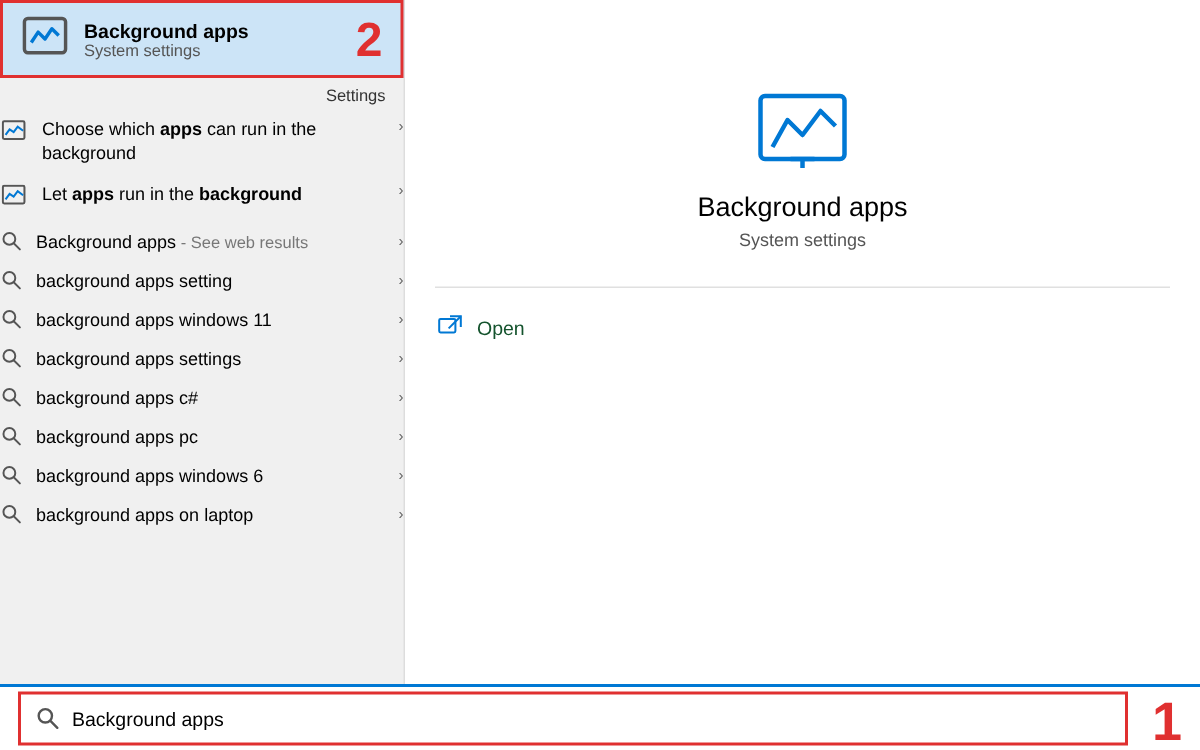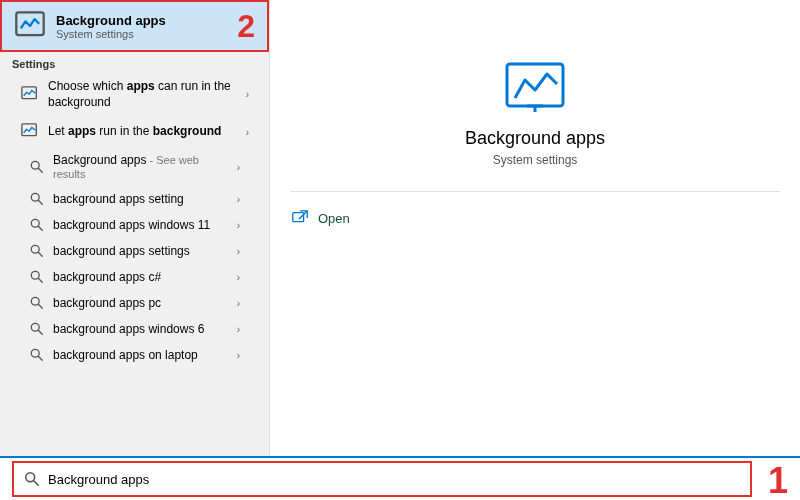--- a/index.html
+++ b/index.html
@@ -69,30 +69,30 @@
       margin-left: auto;
       font-size: 32px;
       font-weight: 700;
       color: #e03030;
       line-height: 1;
     }
 
     
     .section-header {
       font-size: 11px;
-      font-weight: 700;
+      font-weight: 400;
       color: #333;
       padding: 6px 12px 3px 12px;
+      text-align: right;
     }
 
     
     .settings-item {
       display: flex;
-      align-items: center;
-      padding: 6px 20px;
+      padding: 6px 0;
       gap: 8px;
       cursor: pointer;
     }
 
     .settings-item-icon {
       width: 20px;
       height: 20px;
       flex-shrink: 0;
       display: flex;
       align-items: center;
@@ -113,21 +113,21 @@
     .chevron {
       font-size: 10px;
       color: #666;
       margin-left: auto;
     }
 
     
     .web-item {
       display: flex;
       align-items: center;
-      padding: 5px 29px;
+      padding: 5px 0;
       gap: 8px;
       cursor: pointer;
     }
 
     .web-item-icon {
       width: 16px;
       height: 16px;
       flex-shrink: 0;
       display: flex;
       align-items: center;

